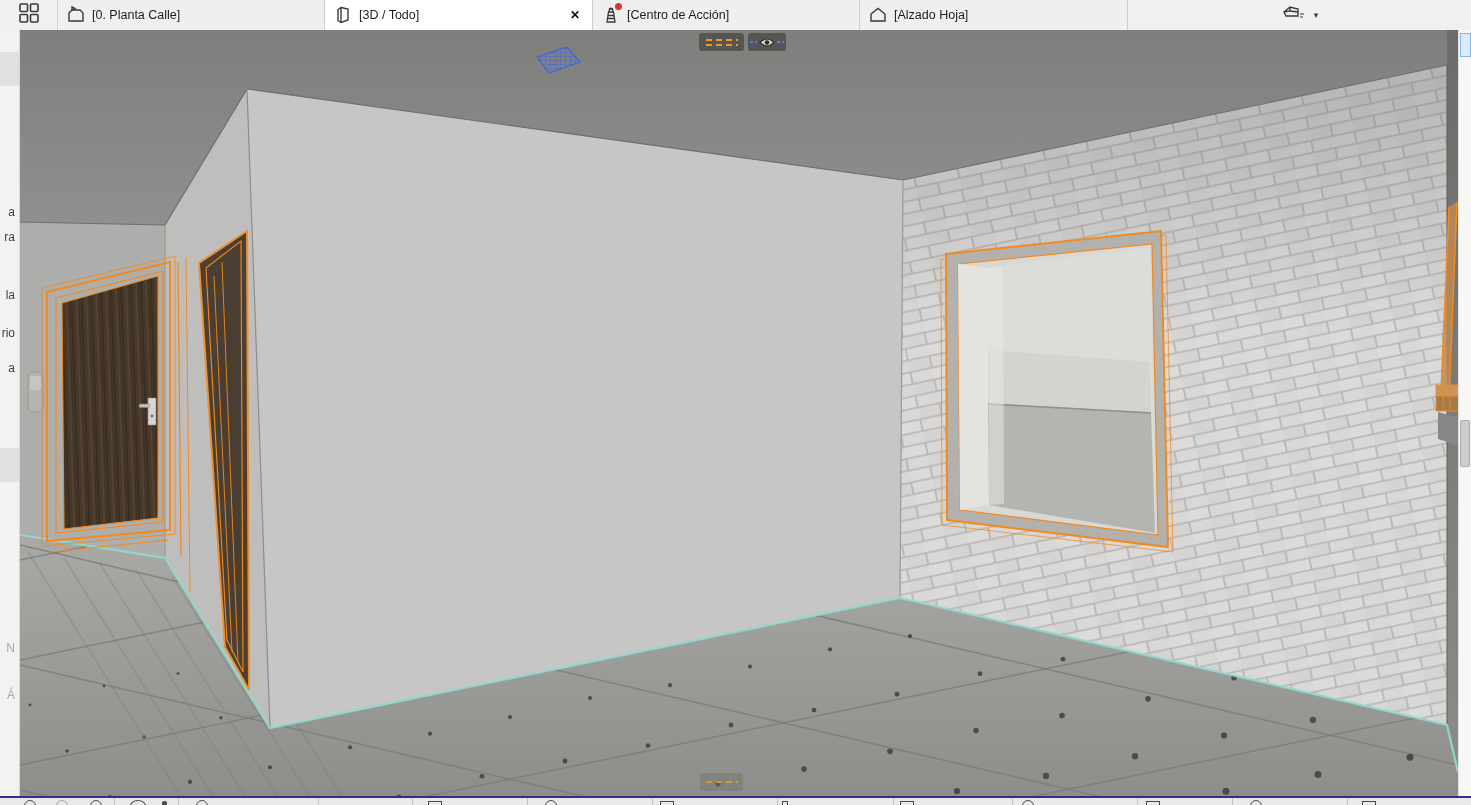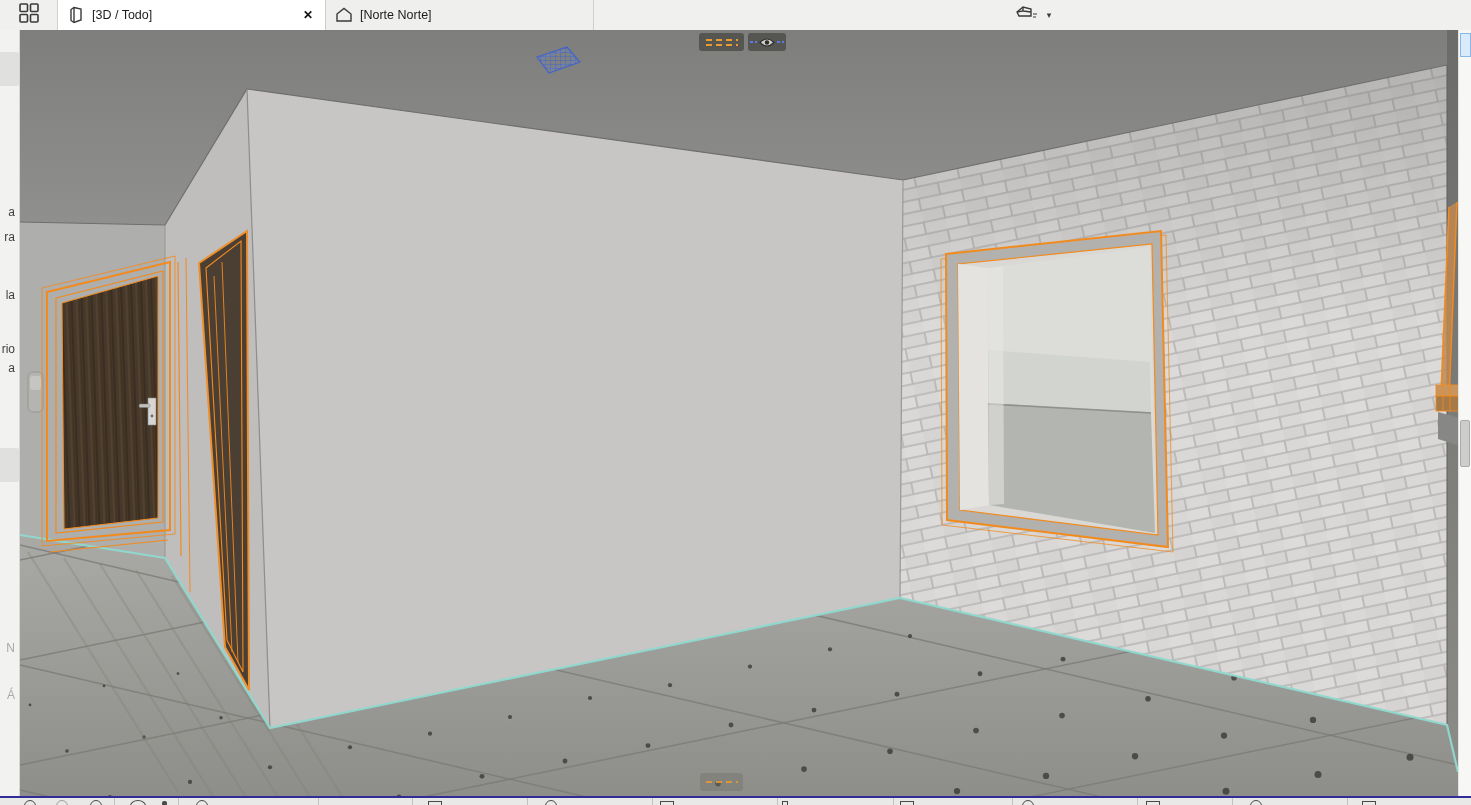--- a/index.html
+++ b/index.html
@@ -77,40 +77,61 @@
     <span>
       <svg width="22" height="22" viewBox="0 0 22 22" fill="none" stroke="#3a3a38" stroke-width="1.6">
         <rect x="2" y="2" width="7.5" height="7.5" rx="1"></rect>
             <rect x="12.5" y="2" width="7.5" height="7.5" rx="1"></rect>
         <rect x="2" y="12.5" width="7.5" height="7.5" rx="1"></rect>
             <rect x="12.5" y="12.5" width="7.5" height="7.5" rx="1"></rect>
       </svg>
     </span>
   </div>
 
+  <div class="tab t1">
+    <span class="ticon">
+      <svg width="20" height="20" viewBox="0 0 20 20" fill="none" stroke="#3a3a38" stroke-width="1.4">
+        <path d="M3 8 V16 H17 V8 L14 5 H6 Z"></path>
+            <path d="M6 5 V2 L9 3.5 6 5"></path>
+      </svg>
+    </span>
+    <span class="lbl">[0. Planta Calle]</span>
+  </div>
 
   <div class="tab t2 active">
     <span class="ticon">
       <svg width="20" height="20" viewBox="0 0 20 20" fill="none" stroke="#3a3a38" stroke-width="1.4">
         <path d="M8 2.5 L15 4 L15 15 L8 17.5 L5 15.5 L5 4.5 Z"></path>
             <path d="M8 2.5 V17.5"></path>
       </svg>
     </span>
     <span class="lbl">[3D / Todo]</span>
     <span class="closex">✕</span>
   </div>
 
+  <div class="tab t3">
+    <span class="ticon">
+      <svg width="20" height="20" viewBox="0 0 20 20" fill="none" stroke="#3a3a38" stroke-width="1.3">
+        <path d="M7.5 7 H12.5 L14 17 H6 Z"></path>
+            <path d="M8 7 L8.5 4 H11.5 L12 7"></path>
+        <path d="M8.5 4 Q10 2.5 11.5 4"></path>
+            <path d="M7 10.5 H13 M6.5 13.5 H13.5"></path>
+      </svg>
+      <span class="reddot" style="background:#d8392c;"></span>
+    </span>
+    <span class="lbl">[Centro de Acción]</span>
+  </div>
 
   <div class="tab t4">
     <span class="ticon">
       <svg width="20" height="20" viewBox="0 0 20 20" fill="none" stroke="#3a3a38" stroke-width="1.4">
         <path d="M3 9 L10 3.5 L17 9 V16 H3 Z"></path>
       </svg>
     </span>
-    <span class="lbl">[Norte Norte]</span>
+    <span class="lbl">[Alzado Hoja]</span>
   </div>
 
 
   <div class="tabtools">
     <span>
       <svg width="26" height="20" viewBox="0 0 26 20" fill="none" stroke="#3a3a38" stroke-width="1.4">
         <path d="M3 9 L9 4 L17 6 L17 13 H5 Z"></path>
             <path d="M9 4 L9 8 L3 9 M9 8 L17 9"></path>
         <path d="M19 11 H23 M19 14 H22" stroke-width="1.2"></path>
       </svg>
@@ -118,21 +139,21 @@
     <span class="chev">▾</span>
   </div>
 </div>
 
 <div id="toolstrip">
   <div class="stripblock" style="top:22px; height:34px;"></div>
   <div class="stripblock" style="top:418px; height:34px;"></div>
   <div class="frag" style="top:175px;">a</div>
   <div class="frag" style="top:200px;">ra</div>
   <div class="frag" style="top:258px;">la</div>
-  <div class="frag" style="top:312px;">rio</div>
+  <div class="frag" style="top:296px;">rio</div>
   <div class="frag" style="top:331px;">a</div>
   <div class="frag dim" style="top:611px;">N</div>
   <div class="frag dim" style="top:658px;">Á</div>
 </div>
 
 <div id="viewport">
 <svg id="scene" width="1438" height="766" viewBox="20 30 1438 766" preserveAspectRatio="none">
   <defs>
     <linearGradient id="ceilG" x1="0" y1="30" x2="0" y2="230" gradientUnits="userSpaceOnUse">
       <stop offset="0" stop-color="#7e7e7c"></stop>

